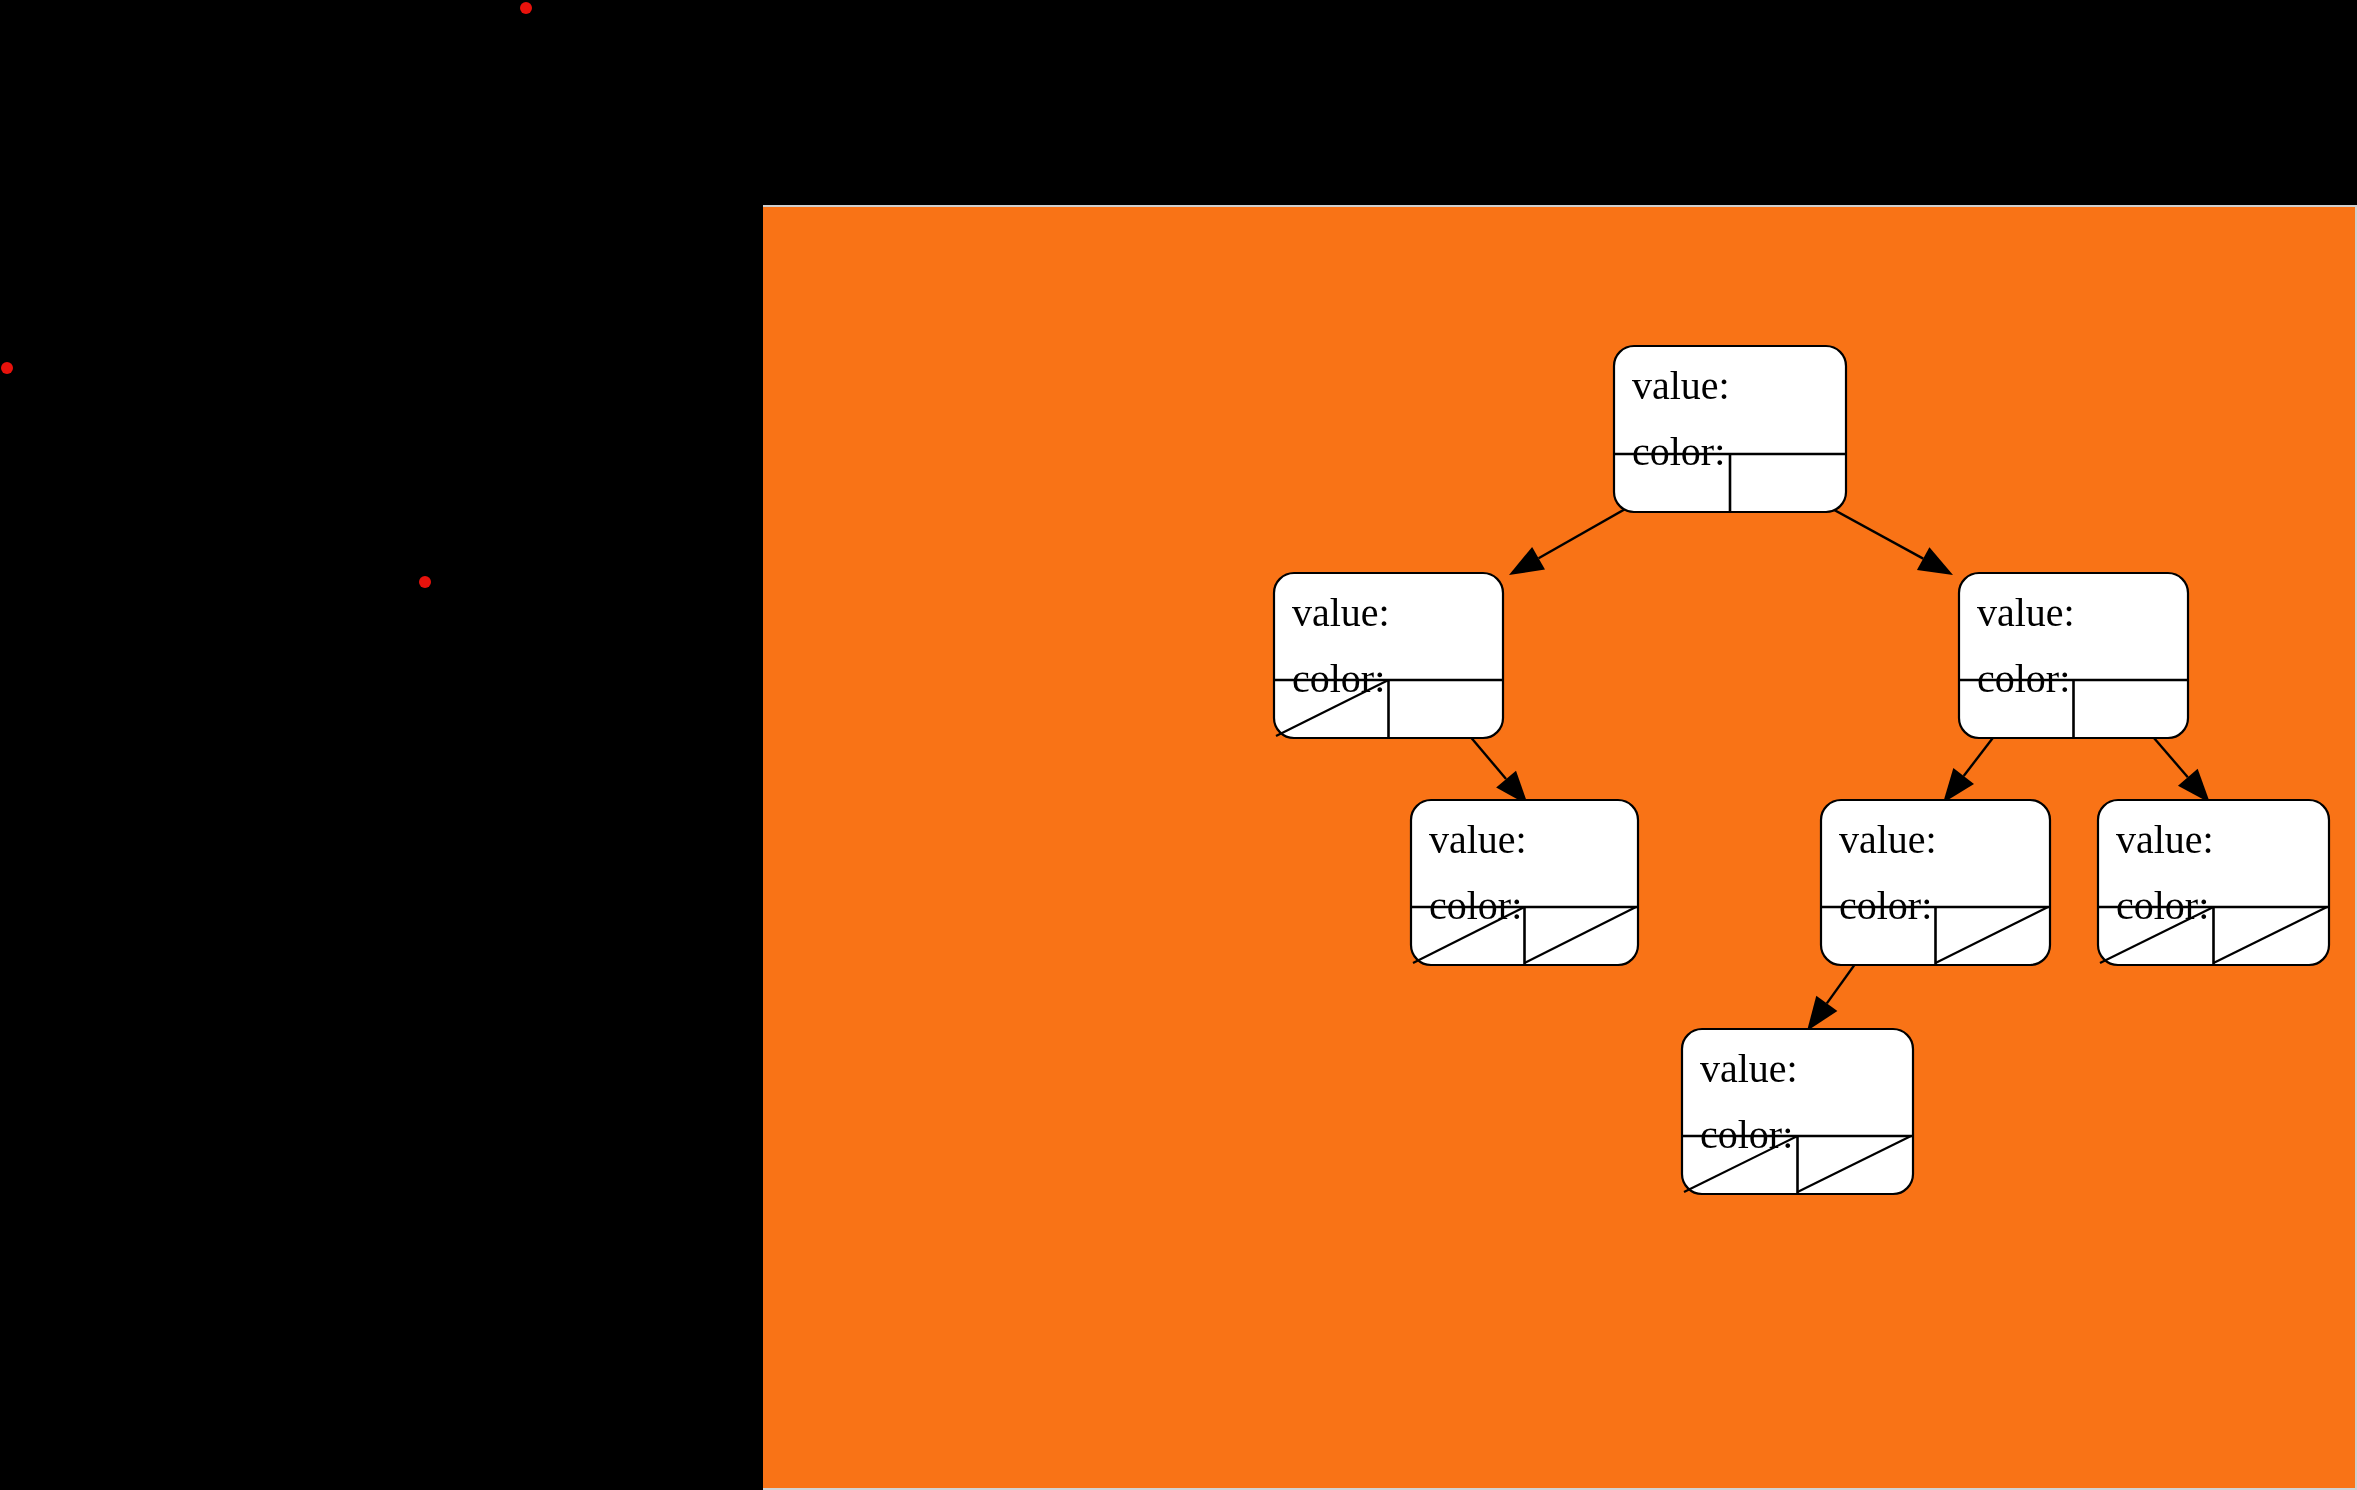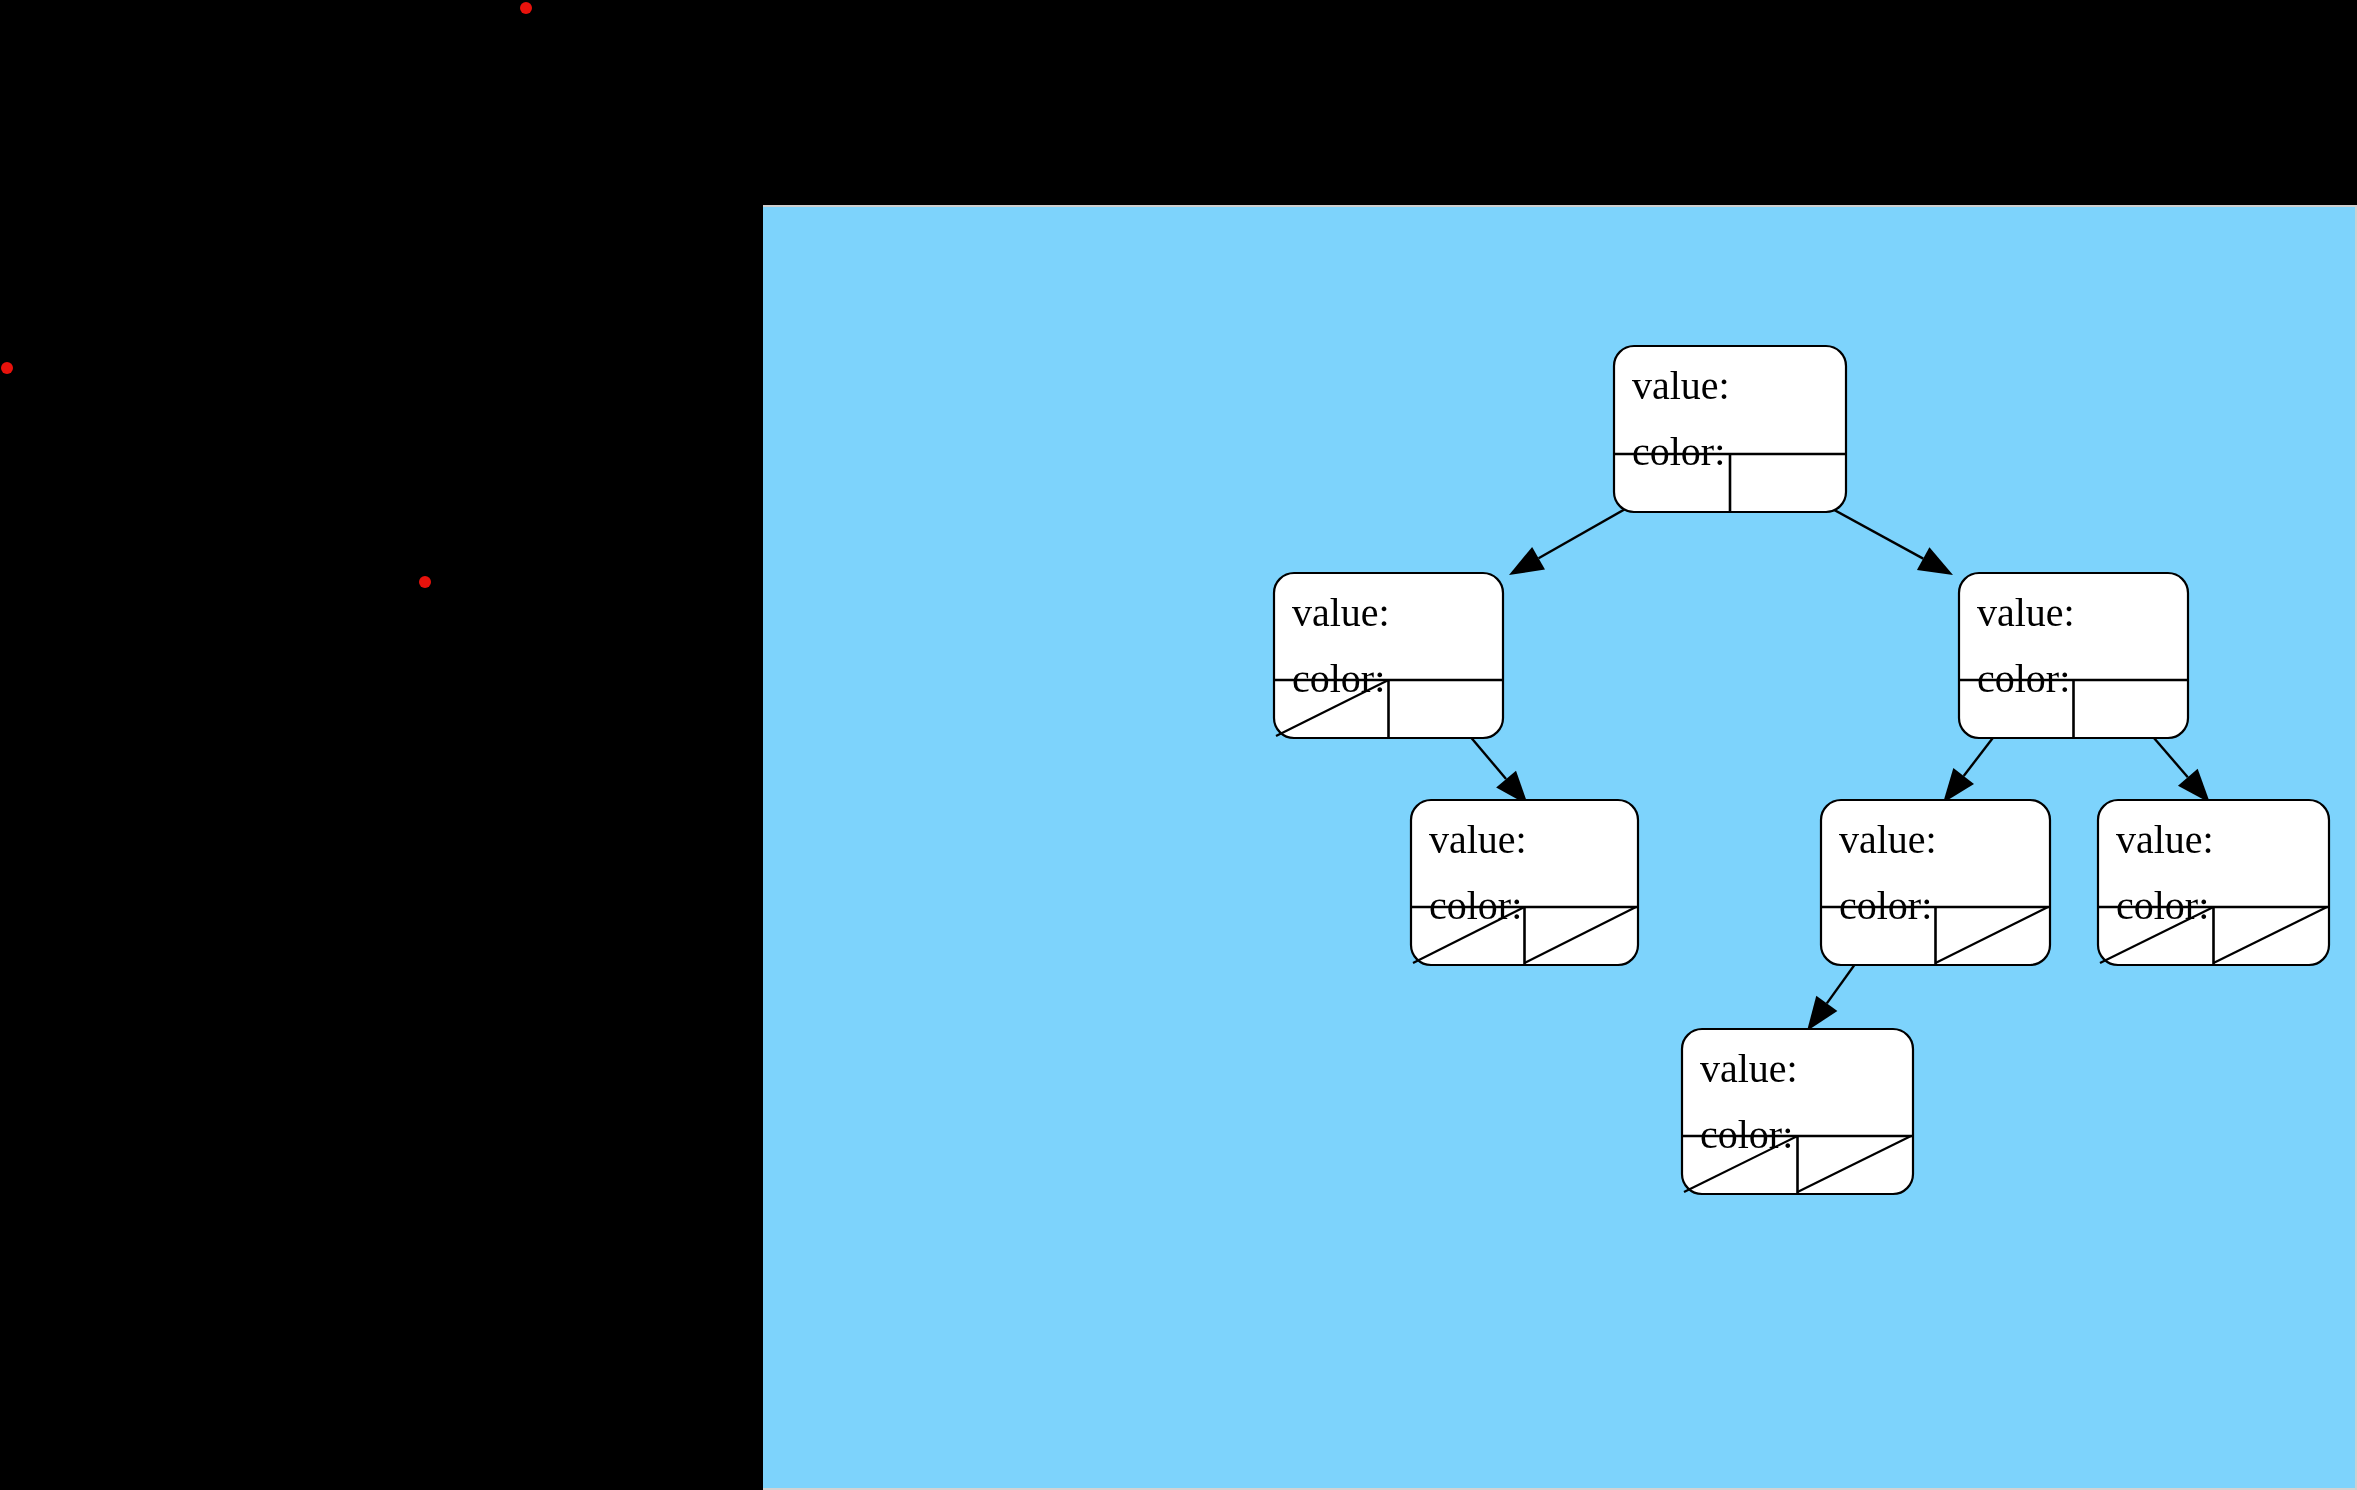--- a/index.html
+++ b/index.html
@@ -22,21 +22,21 @@
 <body>
 
 <div id="stage" style="width: 2357px; height: 1490px; background: rgb(0, 0, 0);">
 
   <div id="dots">
       <div class="dot" style="left: 520px; top: 2px; width: 12px; height: 12px; background: rgb(232, 18, 12);"></div>
       <div class="dot" style="left: 1px; top: 362px; width: 12px; height: 12px; background: rgb(232, 18, 12);"></div>
       <div class="dot" style="left: 419px; top: 576px; width: 12px; height: 12px; background: rgb(232, 18, 12);"></div>
     </div>
 
-  <div id="panel" style="left: 763px; top: 205px; width: 1594px; height: 1285px; background: #7dd3fc;">
+  <div id="panel" style="left: 763px; top: 205px; width: 1594px; height: 1285px; background: #f97316;">
     <div class="panel-border-top"></div>
     <div class="panel-border-bottom"></div>
     <div class="panel-border-right"></div>
     <svg id="tree-svg" xmlns="http://www.w3.org/2000/svg" width="1594" height="1285" viewBox="0 0 1594 1285">
         <g>
           <line x1="908" y1="278" x2="775.5650853577982" y2="353.20995152520095" class="edge"></line>
           <polygon points="746,370 769.1453609409633,341.9056541825134 781.9848097746332,364.5142488678885" class="arrowhead"></polygon>
         </g>
         <g>
           <line x1="1022" y1="278" x2="1160.178726893389" y2="353.6693028225701" class="edge"></line>

